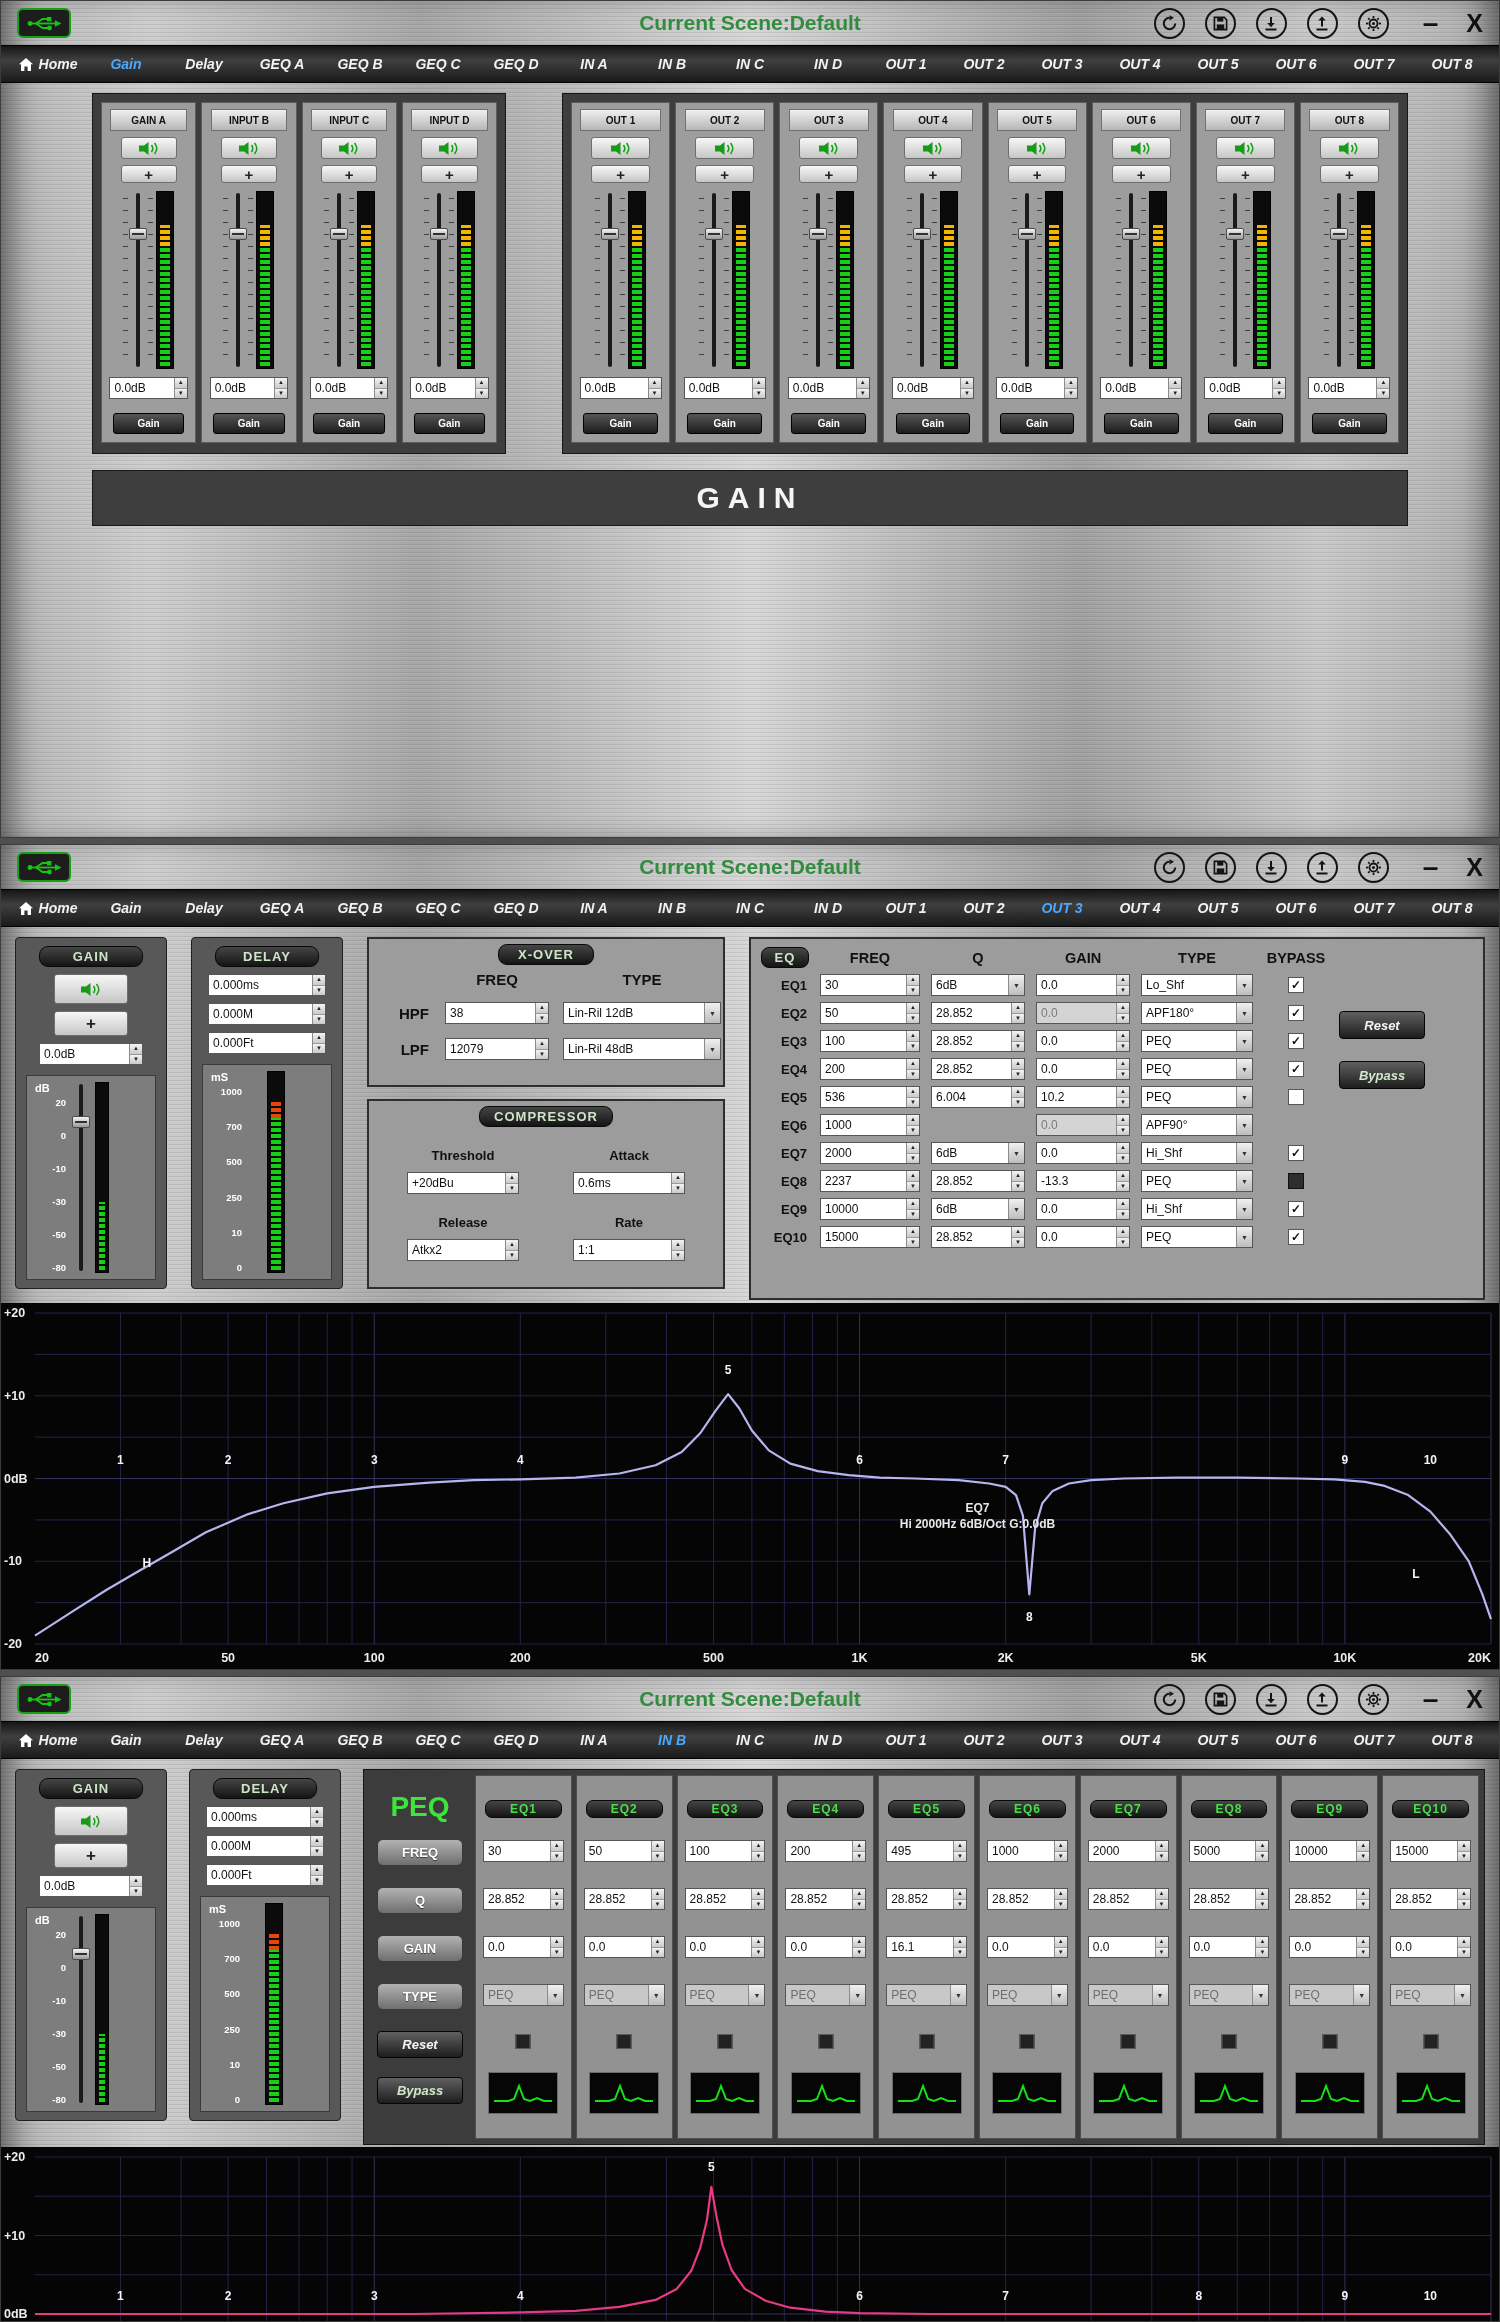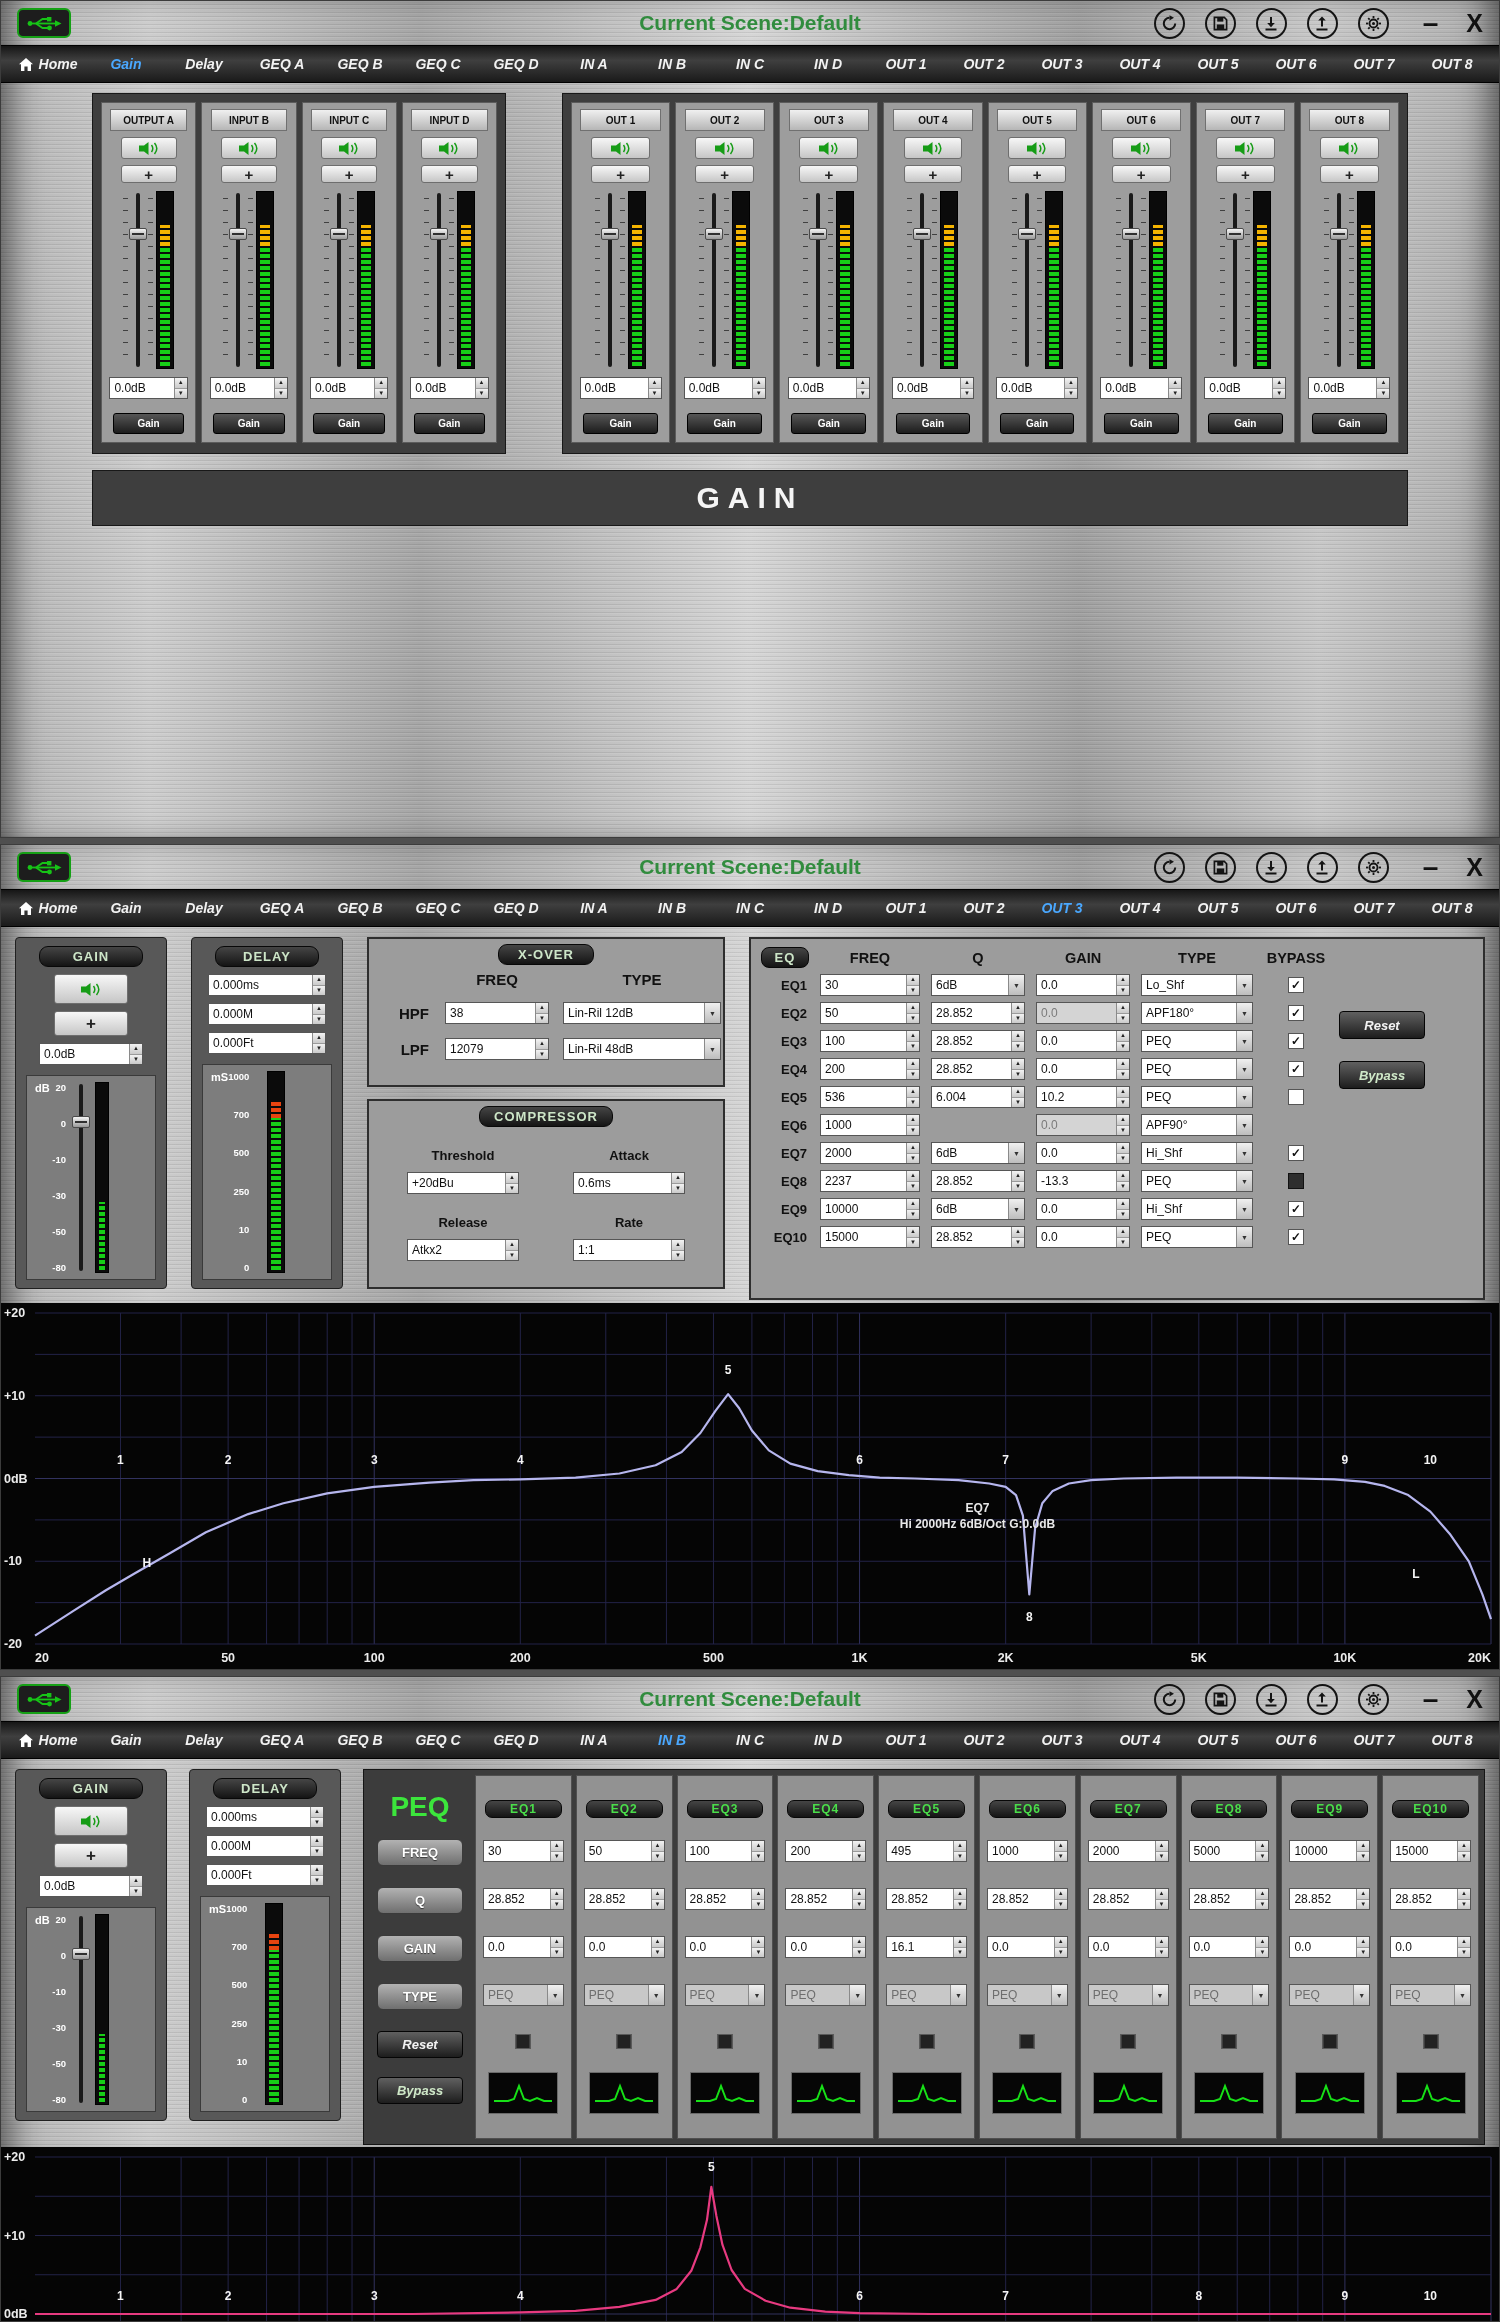--- a/index.html
+++ b/index.html
@@ -69,21 +69,21 @@
 #w2 .ctrl-row{height:376px;}
 #w3 .ctrl-row{height:388px;gap:22px;}
 .side-box{width:152px;height:352px;flex:none;background:#585858;border:1px solid #202020;border-radius:4px;padding:8px 10px;display:flex;flex-direction:column;align-items:center;gap:7px;}
 .capsule{background:linear-gradient(180deg,#454545,#141414);border:1px solid #080808;border-radius:9px;color:#cde6c8;font-size:13px;font-weight:bold;letter-spacing:1px;padding:2px 14px;text-align:center;}
 .side-cap{width:104px;padding:2px 0;}
 .side-box .mute{width:74px;height:30px;}
 .side-box .plus{width:74px;height:25px;font-size:17px;font-weight:bold;}
 .side-box .spinner{width:104px;}
 .side-box .spinner.wide{width:118px;}
 .scale-panel{flex:1;width:100%;background:#7d7d7d;border:1px solid #3a3a3a;display:flex;gap:5px;padding:6px 8px;margin-top:3px;}
-.scale-col{width:34px;flex:none;display:flex;flex-direction:row;color:#fff;}
+.scale-col{width:34px;flex:none;display:flex;flex-direction:column;color:#fff;}
 .scale-unit{font-size:11px;font-weight:bold;margin-bottom:3px;}
 .scale-nums{flex:1;display:flex;flex-direction:column;justify-content:space-between;}
 .scale-num{font-size:9.5px;font-weight:bold;text-align:right;padding-right:3px;}
 .side-track{width:16px;height:100%;flex:none;}
 .meter.thin{width:14px;height:100%;}
 .meter.wide{width:18px;height:100%;}
 .mid-col{width:358px;flex:none;display:flex;flex-direction:column;gap:12px;}
 .panel{position:relative;background:#9c9c9c;border:2px solid #2e2e2e;}
 .xover-panel{height:150px;padding-top:5px;}
 .comp-panel{height:190px;padding-top:5px;}
@@ -250,21 +250,21 @@
       </div>
       <div class="nav-item">
         <span>OUT 8</span>
       </div>
     </div>
   <div class="w1-wrap">
     <div class="groups">
       <div class="group input">
         <div class="strips" id="input-strips">
             <div class="strip">
-    <div class="ch-label">OUTPUT A</div>
+    <div class="ch-label">GAIN A</div>
     <button class="btnl mute">
                 <svg width="22" height="15" viewBox="0 0 22 15">
                   <polygon points="1,4.5 6,4.5 10.5,1 10.5,14 6,10.5 1,10.5" fill="#169c16"></polygon>
                   <path d="M13.5 4 q2.6 3.5 0 7 M16.5 2 q4.6 5.5 0 11" stroke="#169c16" stroke-width="1.5" fill="none"></path>
                 </svg>
               </button>
     <button class="btnl plus">+</button>
     <div class="fader-area">
       <div class="ticks"></div>
       <div class="track">

